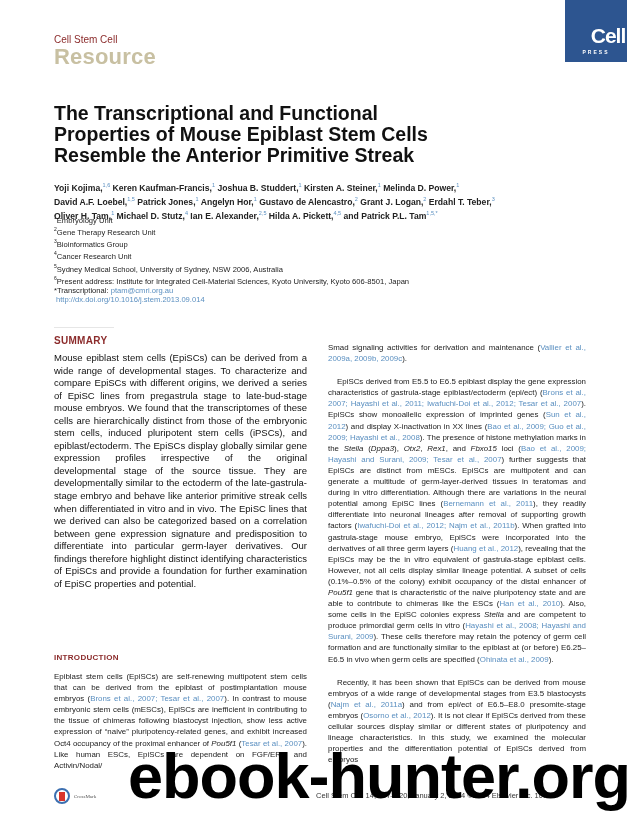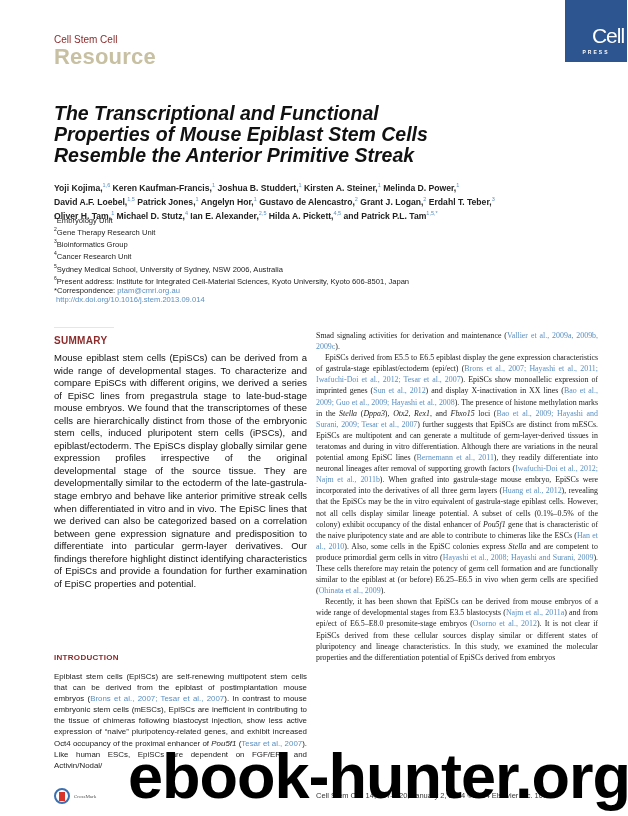--- a/index.html
+++ b/index.html
@@ -1,34 +1,34 @@
 <!DOCTYPE html>
 <html><head>
 <meta charset="utf-8">
 <style>
   html, body { margin: 0; padding: 0; background: #ffffff; }
   body { width: 628px; height: 816px; position: relative; overflow: hidden; font-family: "Liberation Sans", sans-serif; color: #1a1a1a; }
   .journal { position: absolute; left: 54px; top: 34px; font-size: 10px; color: #8b2b2b; }
   .section-type { position: absolute; left: 54px; top: 44px; font-size: 22px; font-weight: bold; color: #c8c0a2; letter-spacing: 0.2px; text-align: center; }
   .logo { position: absolute; left: 565px; top: 0; width: 62px; height: 62px; background: #2d5590; color: #fff; text-align: center; }
-  .logo .cell { position: absolute; left: 0; right: 0; top: 25px; font-size: 21px; font-weight: normal; letter-spacing: -1px; line-height: 1; padding-left: 24px; }
+  .logo .cell { position: absolute; left: 0; right: 0; top: 25px; font-size: 21px; font-weight: bold; letter-spacing: -1px; line-height: 1; padding-left: 24px; }
   .logo .press { position: absolute; left: 0; right: 0; top: 49px; font-size: 5px; font-weight: bold; letter-spacing: 2px; }
-  .title { position: absolute; left: 54px; top: 103px; width: 460px; font-size: 19.5px; font-weight: bold; line-height: 21px; color: #111; font-style: italic; }
+  .title { position: absolute; left: 54px; top: 103px; width: 460px; font-size: 19.5px; font-weight: bold; line-height: 21px; color: #111; }
   .authors { position: absolute; left: 54px; top: 180px; width: 520px; font-size: 8.6px; font-weight: bold; line-height: 11px; color: #222; }
   .authors sup { font-weight: normal; color: #5a8fc0; font-size: 5.5px; }
   .affils { position: absolute; left: 54px; top: 213px; width: 520px; font-size: 7.6px; line-height: 9.6px; color: #222; }
   .affils sup { font-size: 5px; }
   .link { color: #5a8fc0; }
   .rule { position: absolute; left: 54px; top: 327px; width: 60px; height: 1px; background: #e6e6e6; }
   .h-summary { position: absolute; left: 54px; top: 335px; font-size: 10px; font-weight: bold; color: #8b2b2b; letter-spacing: 0.3px; }
   .summary { position: absolute; left: 54px; top: 352px; width: 253px; font-size: 9.5px; line-height: 12.55px; text-align: justify; color: #111; }
   .h-intro { position: absolute; left: 54px; top: 653px; font-size: 8px; font-weight: bold; color: #8b2b2b; letter-spacing: 0.3px; }
   .intro { position: absolute; left: 54px; top: 671px; width: 253px; font-size: 7.9px; line-height: 11.1px; text-align: justify; color: #222; }
   .rightcol { position: absolute; left: 316px; top: 330px; width: 282px; font-size: 7.9px; line-height: 11.1px; text-align: justify; color: #222; }
-  .rightcol p { margin: 0; font-family: Liberation Serif, serif; }
+  .rightcol p { margin: 12px; }
   .rightcol p.indent { text-indent: 9px; }
   .rightcol em, .intro em { font-style: italic; }
   .crossmark { position: absolute; left: 54px; top: 788px; display: flex; align-items: center; gap: 4px; }
   .crossmark .cm-icon { width: 16px; height: 16px; border-radius: 50%; border: 2px solid #3c6fb0; box-sizing: border-box; background: #fff; position: relative; }
   .crossmark .cm-icon::after { content: ""; position: absolute; left: 3px; top: 2px; width: 6px; height: 9px; background: #d9342b; }
   .crossmark .cm-label { font-size: 5px; color: #555; font-family: "Liberation Serif", serif; }
   .footer { position: absolute; left: 316px; top: 791px; font-size: 7.5px; color: #333; }
   .watermark { position: absolute; left: 128px; top: 745px; font-size: 63px; font-weight: bold; color: #000; letter-spacing: -1px; line-height: 1; white-space: nowrap; }
 </style>
 </head>
@@ -67,21 +67,21 @@
   <span><span>and Patrick P.L. Tam</span><sup>1,5,*</sup></span>
 </div>
 
 <div class="affils">
   <div><sup>1</sup><span>Embryology Unit</span></div>
   <div><sup>2</sup><span>Gene Therapy Research Unit</span></div>
   <div><sup>3</sup><span>Bioinformatics Group</span></div>
   <div><sup>4</sup><span>Cancer Research Unit</span></div>
   <div><sup>5</sup><span>Sydney Medical School, University of Sydney, NSW 2006, Australia</span></div>
   <div><sup>6</sup><span>Present address: Institute for Integrated Cell-Material Sciences, Kyoto University, Kyoto 606-8501, Japan</span></div>
-  <div><span>*Correspondence: </span><span class="link">ptam@cmri.org.au</span></div>
+  <div><span>*Transcriptional: </span><span class="link">ptam@cmri.org.au</span></div>
   <div class="link" style="padding-left:2px">http://dx.doi.org/10.1016/j.stem.2013.09.014</div>
 </div>
 
 <div class="rule"></div>
 <div class="h-summary">SUMMARY</div>
 <div class="summary">Mouse epiblast stem cells (EpiSCs) can be derived from a wide range of developmental stages. To characterize and compare EpiSCs with different origins, we derived a series of EpiSC lines from pregastrula stage to late-bud-stage mouse embryos. We found that the transcriptomes of these cells are hierarchically distinct from those of the embryonic stem cells, induced pluripotent stem cells (iPSCs), and epiblast/ectoderm. The EpiSCs display globally similar gene expression profiles irrespective of the original developmental stage of the source tissue. They are developmentally similar to the ectoderm of the late-gastrula-stage embryo and behave like anterior primitive streak cells when differentiated in vitro and in vivo. The EpiSC lines that we derived can also be categorized based on a correlation between gene expression signature and predisposition to differentiate into particular germ-layer derivatives. Our findings therefore highlight distinct identifying characteristics of EpiSCs and provide a foundation for further examination of EpiSC properties and potential.</div>
 
 <div class="h-intro">INTRODUCTION</div>
 <div class="intro"><span>Epiblast stem cells (EpiSCs) are self-renewing multipotent stem cells that can be derived from the epiblast of postimplantation mouse embryos (</span><span class="link">Brons et al., 2007; Tesar et al., 2007</span><span>). In contrast to mouse embryonic stem cells (mESCs), EpiSCs are inefficient in contributing to the tissue of chimeras following blastocyst injection, show less active expression of “naive” pluripotency-related genes, and exhibit increased Oct4 occupancy of the proximal enhancer of </span><em>Pou5f1</em><span> (</span><span class="link">Tesar et al., 2007</span><span>). Like human ESCs, EpiSCs are dependent on FGF/ERK and Activin/Nodal/</span></div>
 

